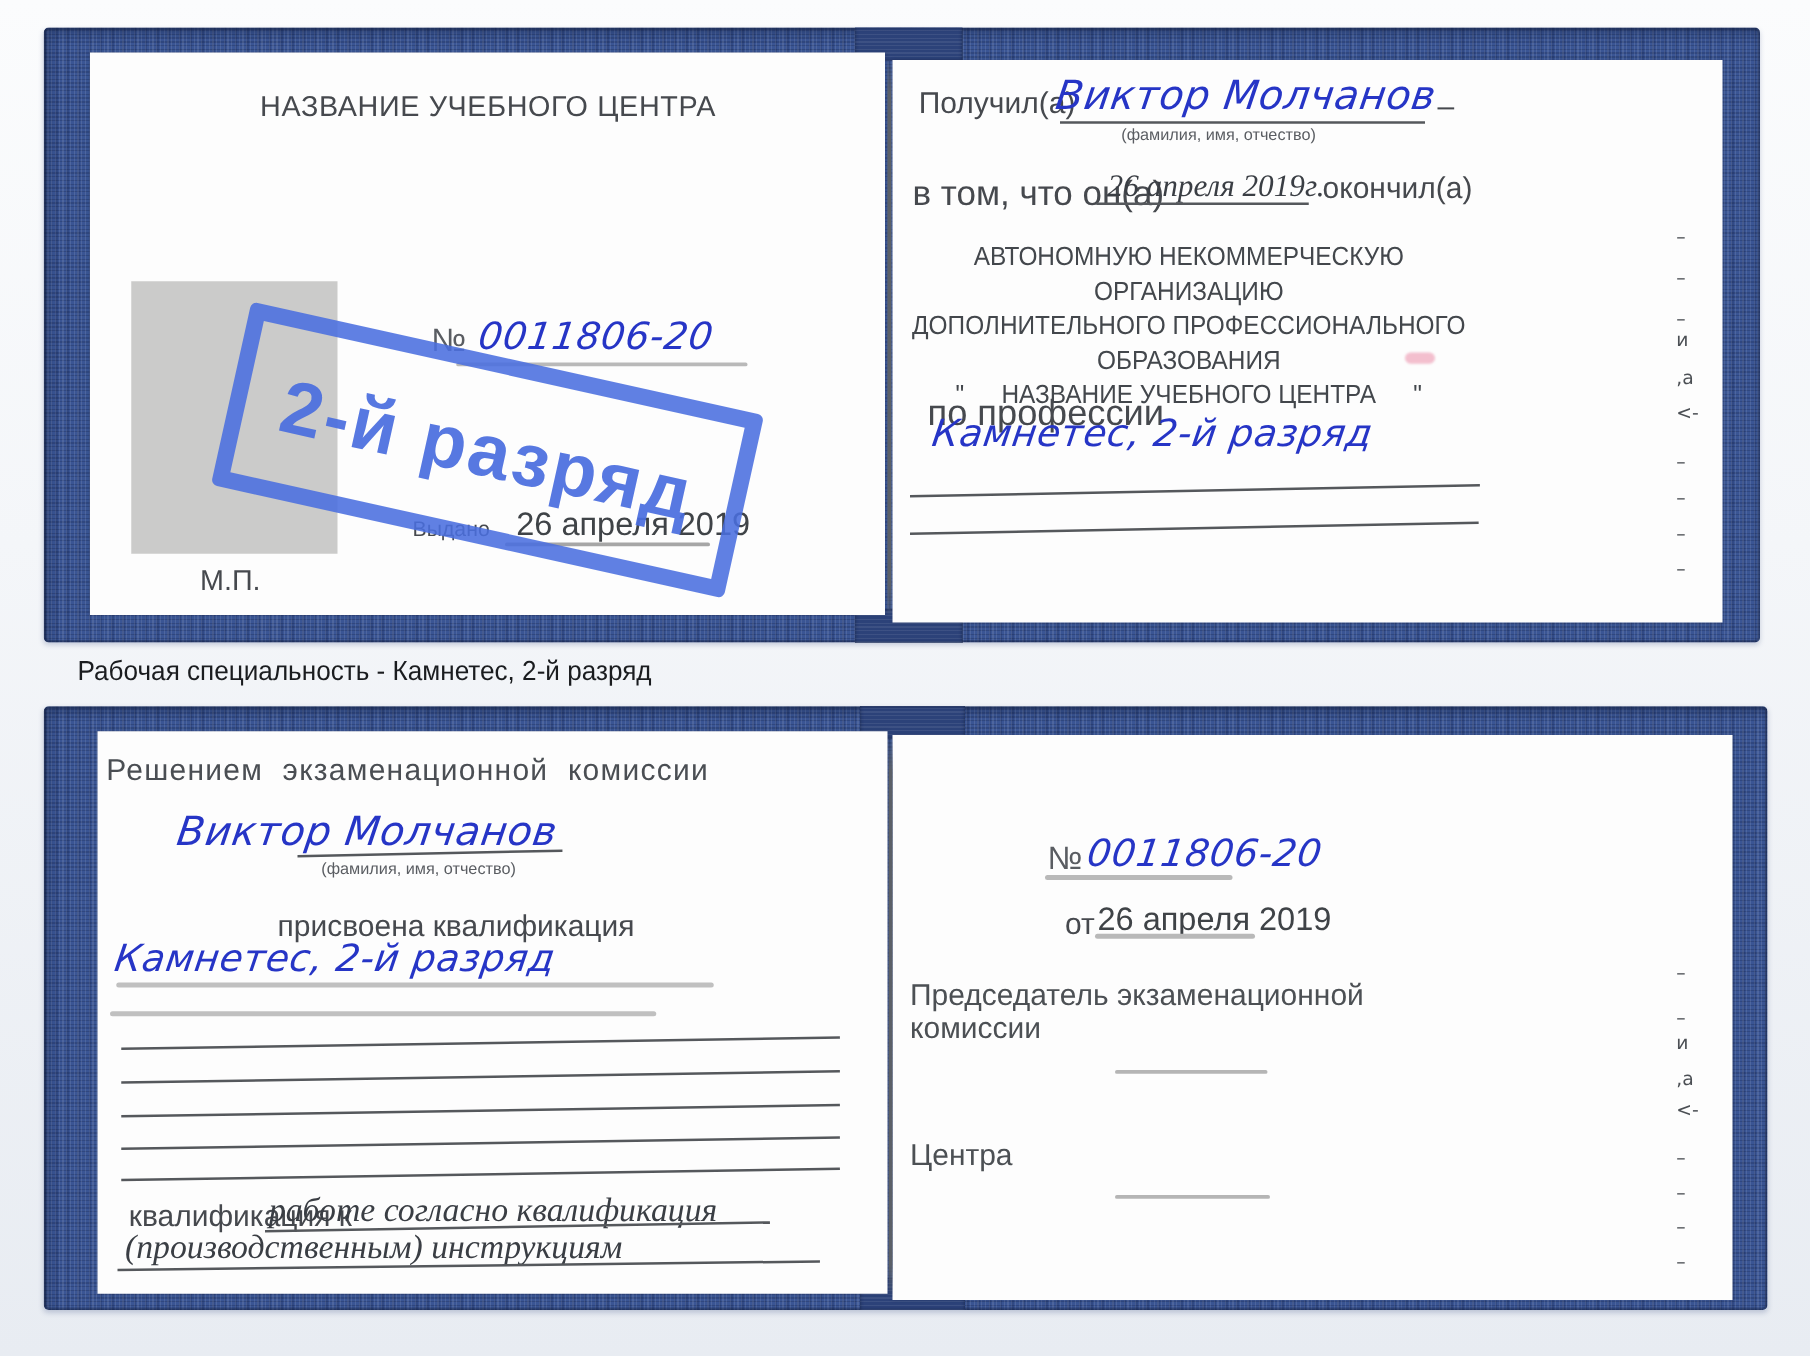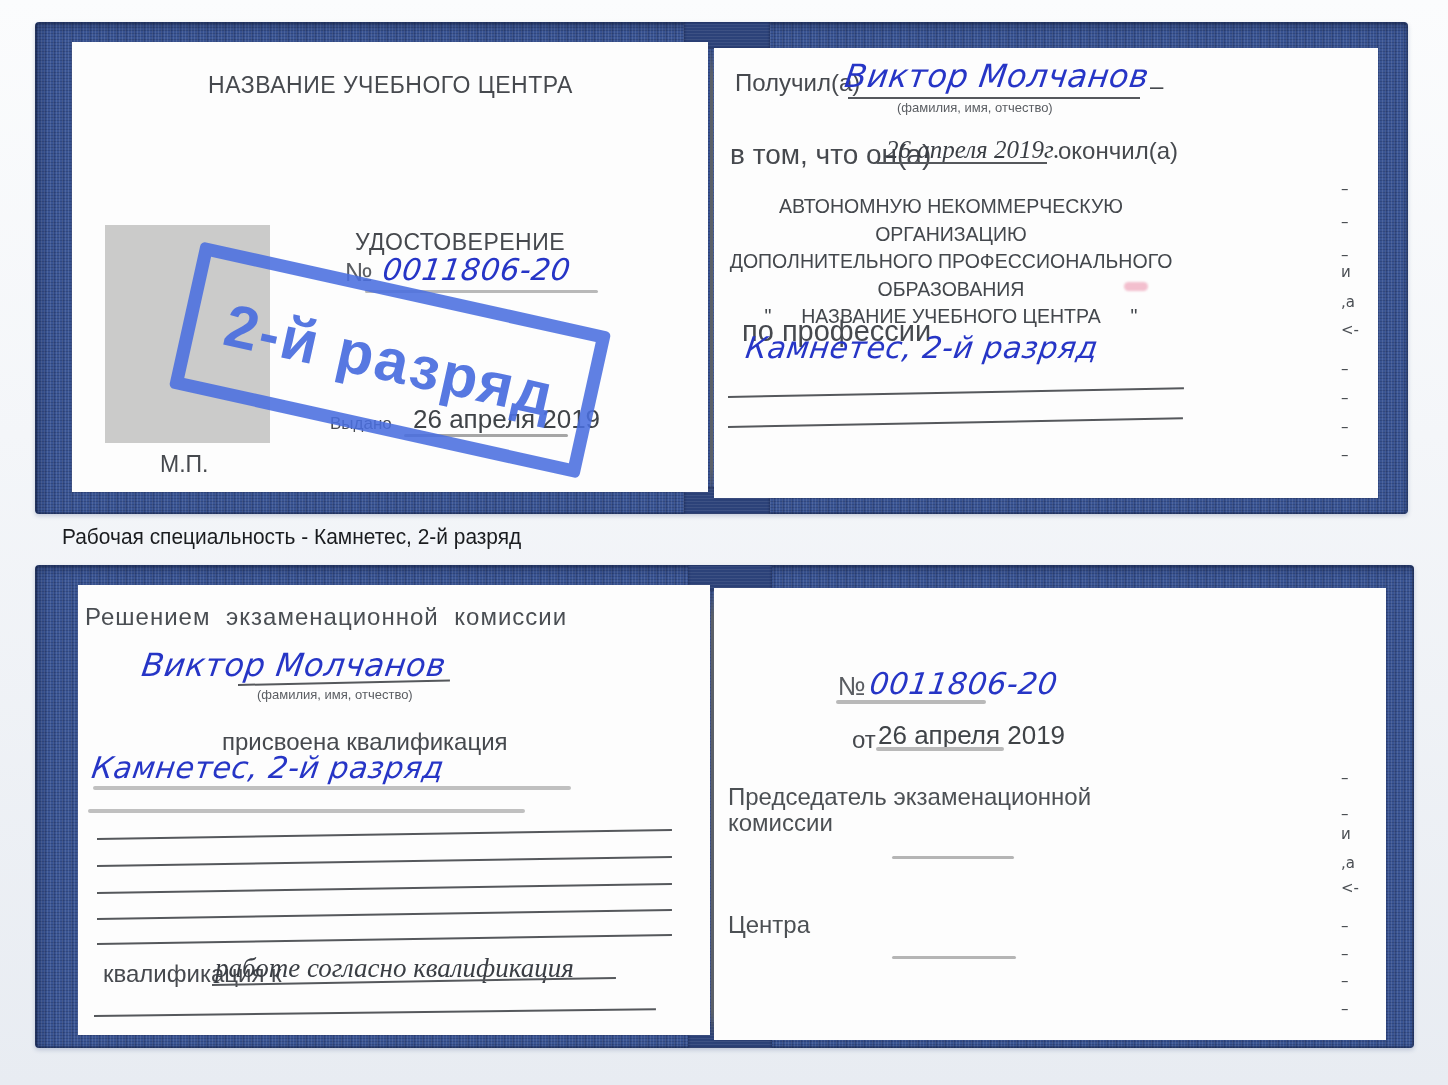--- a/index.html
+++ b/index.html
@@ -64,21 +64,20 @@
 
   <div class="crease" style="left:710px;top:48px;height:446px"></div>
   <div class="crease" style="left:711px;top:590px;height:448px"></div>
 
   <div class="caption">Рабочая специальность - Камнетес, 2-й разряд</div>
 
   <div class="pr" style="left:73px;top:72px;width:635px;text-align:center;font-size:23px;letter-spacing:.5px">НАЗВАНИЕ УЧЕБНОГО ЦЕНТРА</div>
 
   <div class="logo"></div>
 
-  <div class="pr" style="left:340px;top:229px;width:240px;text-align:center;font-size:23px;letter-spacing:.5px">УДОСТОВЕРЕНИЕ</div>
 
   <div class="pr gray" style="left:345px;top:257px;font-size:26px">№</div>
   <div class="hand" style="left:383px;top:252px;font-size:30px">0011806-20</div>
   <div class="gline" style="left:365px;top:290px;width:233px;height:3px;background:#b9b9b9"></div>
 
   <div class="stamp">
     <span>2-й разряд</span>
   </div>
 
   <div class="pr" style="left:413px;top:404px;font-size:26px;color:#3f4347">26 апреля 2019</div>
@@ -126,20 +125,21 @@
 
   <div class="tline" style="left:97px;top:838px;width:575px;transform:rotate(-0.9deg)"></div>
   <div class="tline" style="left:97px;top:865px;width:575px;transform:rotate(-0.9deg)"></div>
   <div class="tline" style="left:97px;top:892px;width:575px;transform:rotate(-0.9deg)"></div>
   <div class="tline" style="left:97px;top:918px;width:575px;transform:rotate(-0.9deg)"></div>
   <div class="tline" style="left:97px;top:943px;width:575px;transform:rotate(-0.9deg)"></div>
 
   <div class="pr" style="left:103px;top:960px;font-size:24px">квалификация к</div>
   <div class="serifit" style="left:215px;top:953px;font-size:27px">работе согласно квалификация</div>
   <div class="tline" style="left:212px;top:984px;width:404px;transform:rotate(-1deg)"></div>
+  <div class="serifit" style="left:100px;top:982px;font-size:27px">(производственным) инструкциям</div>
   <div class="tline" style="left:94px;top:1015px;width:562px;transform:rotate(-0.7deg)"></div>
 
 
   <div class="pr gray" style="left:838px;top:671px;font-size:26px">№</div>
   <div class="hand" style="left:870px;top:666px;font-size:30px">0011806-20</div>
   <div class="gline" style="left:836px;top:700px;width:150px;height:4px;background:#b9b9b9"></div>
 
   <div class="pr" style="left:852px;top:726px;font-size:24px">от</div>
   <div class="pr" style="left:878px;top:720px;font-size:26px;color:#3f4347">26 апреля 2019</div>
   <div class="gline" style="left:876px;top:747px;width:128px;height:4px;background:#b9b9b9"></div>

